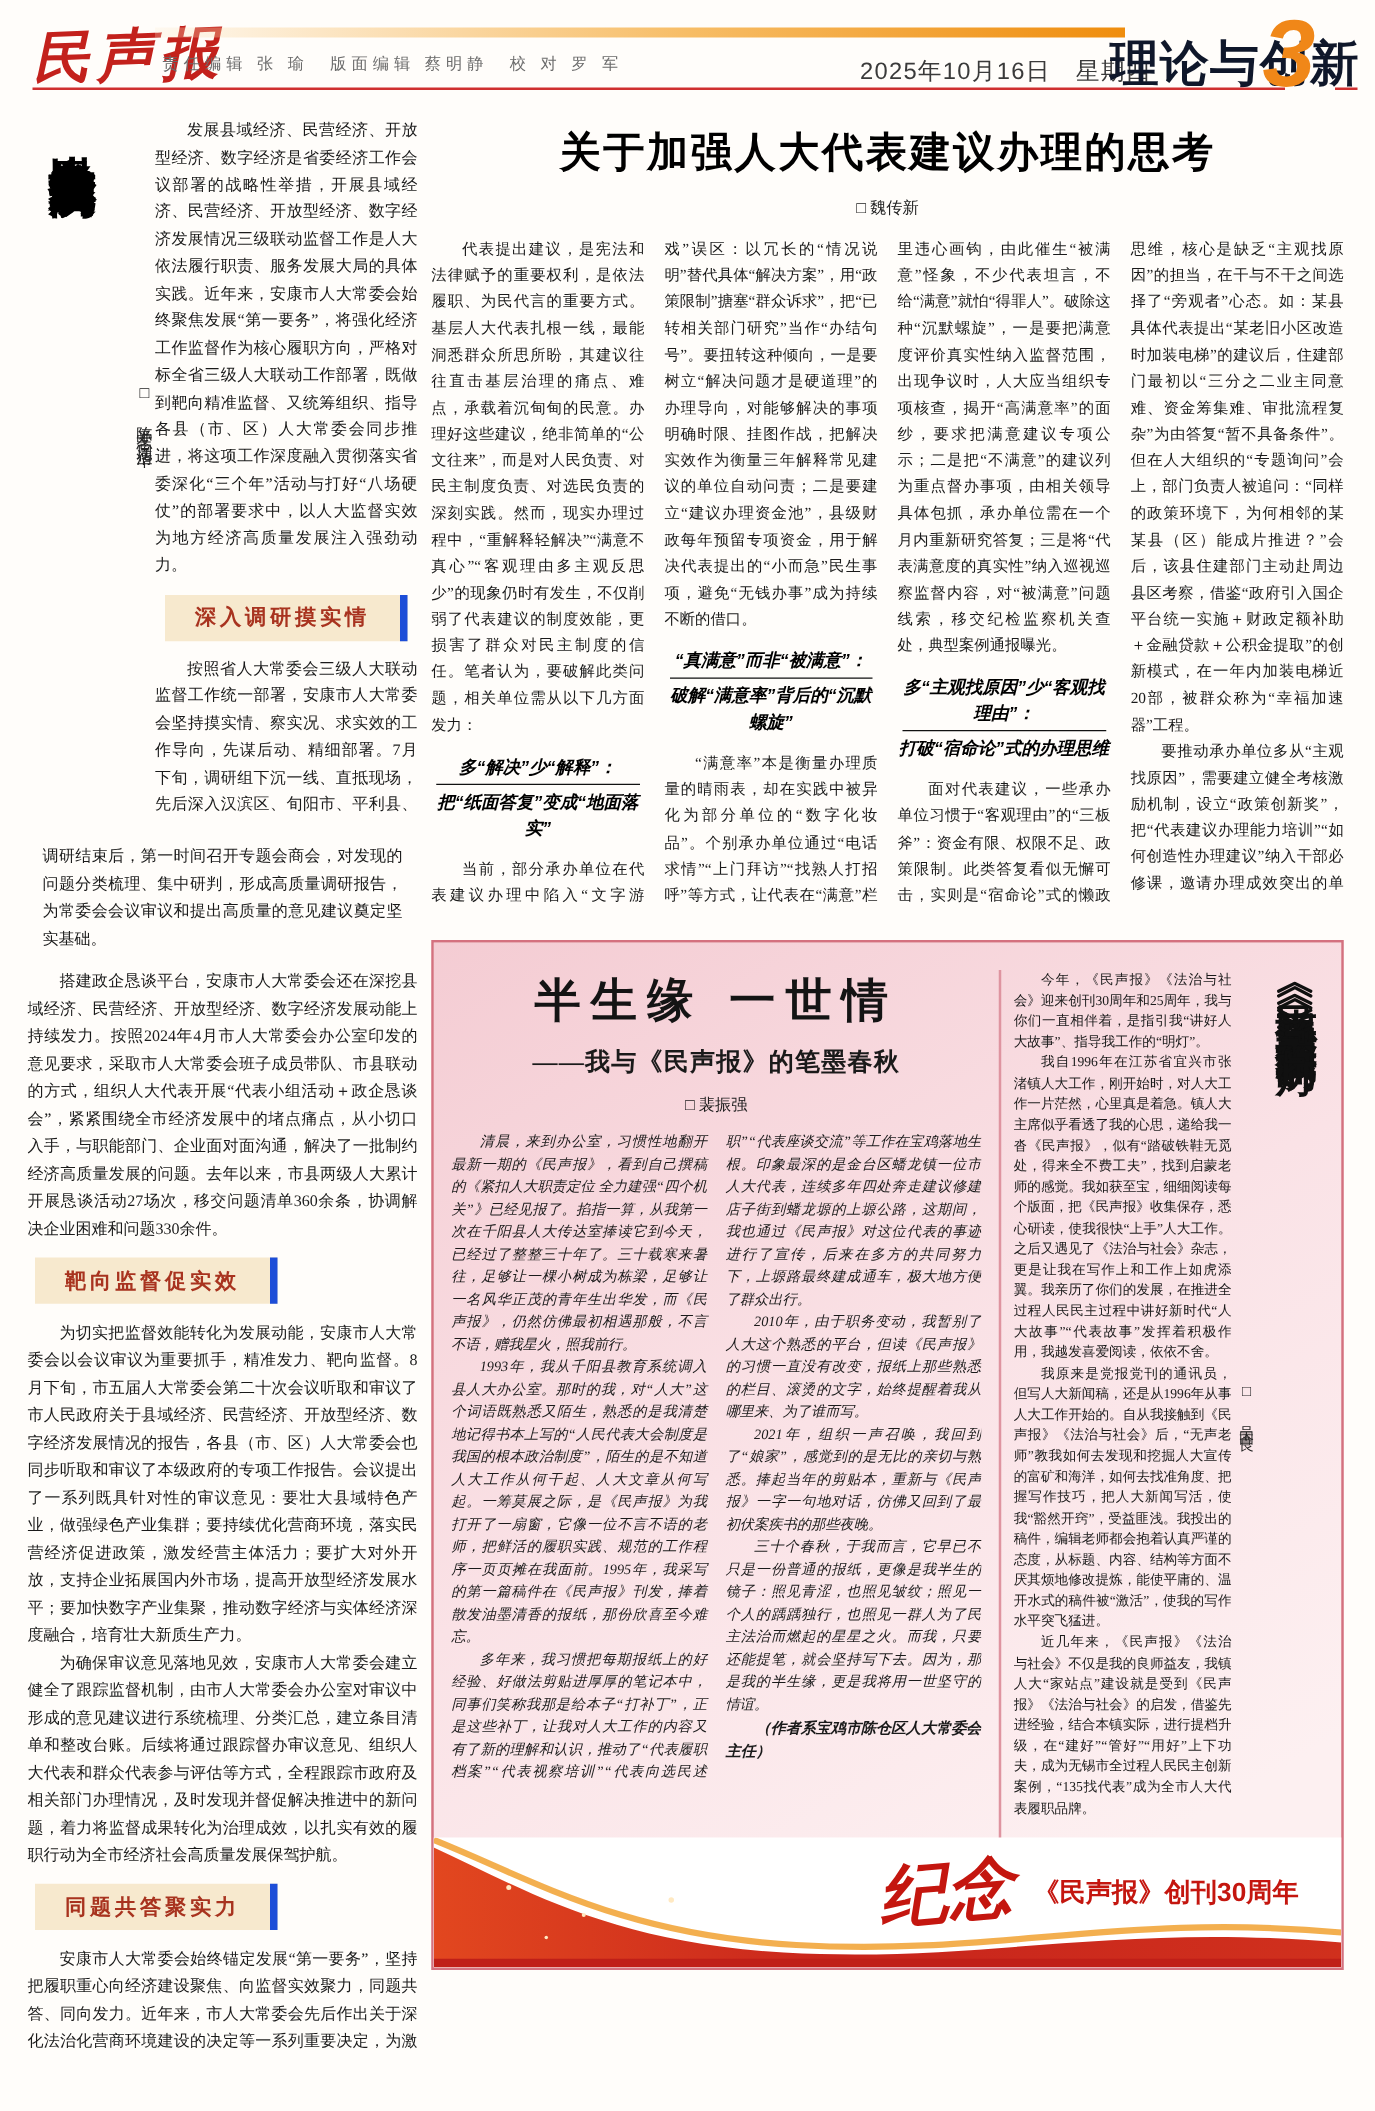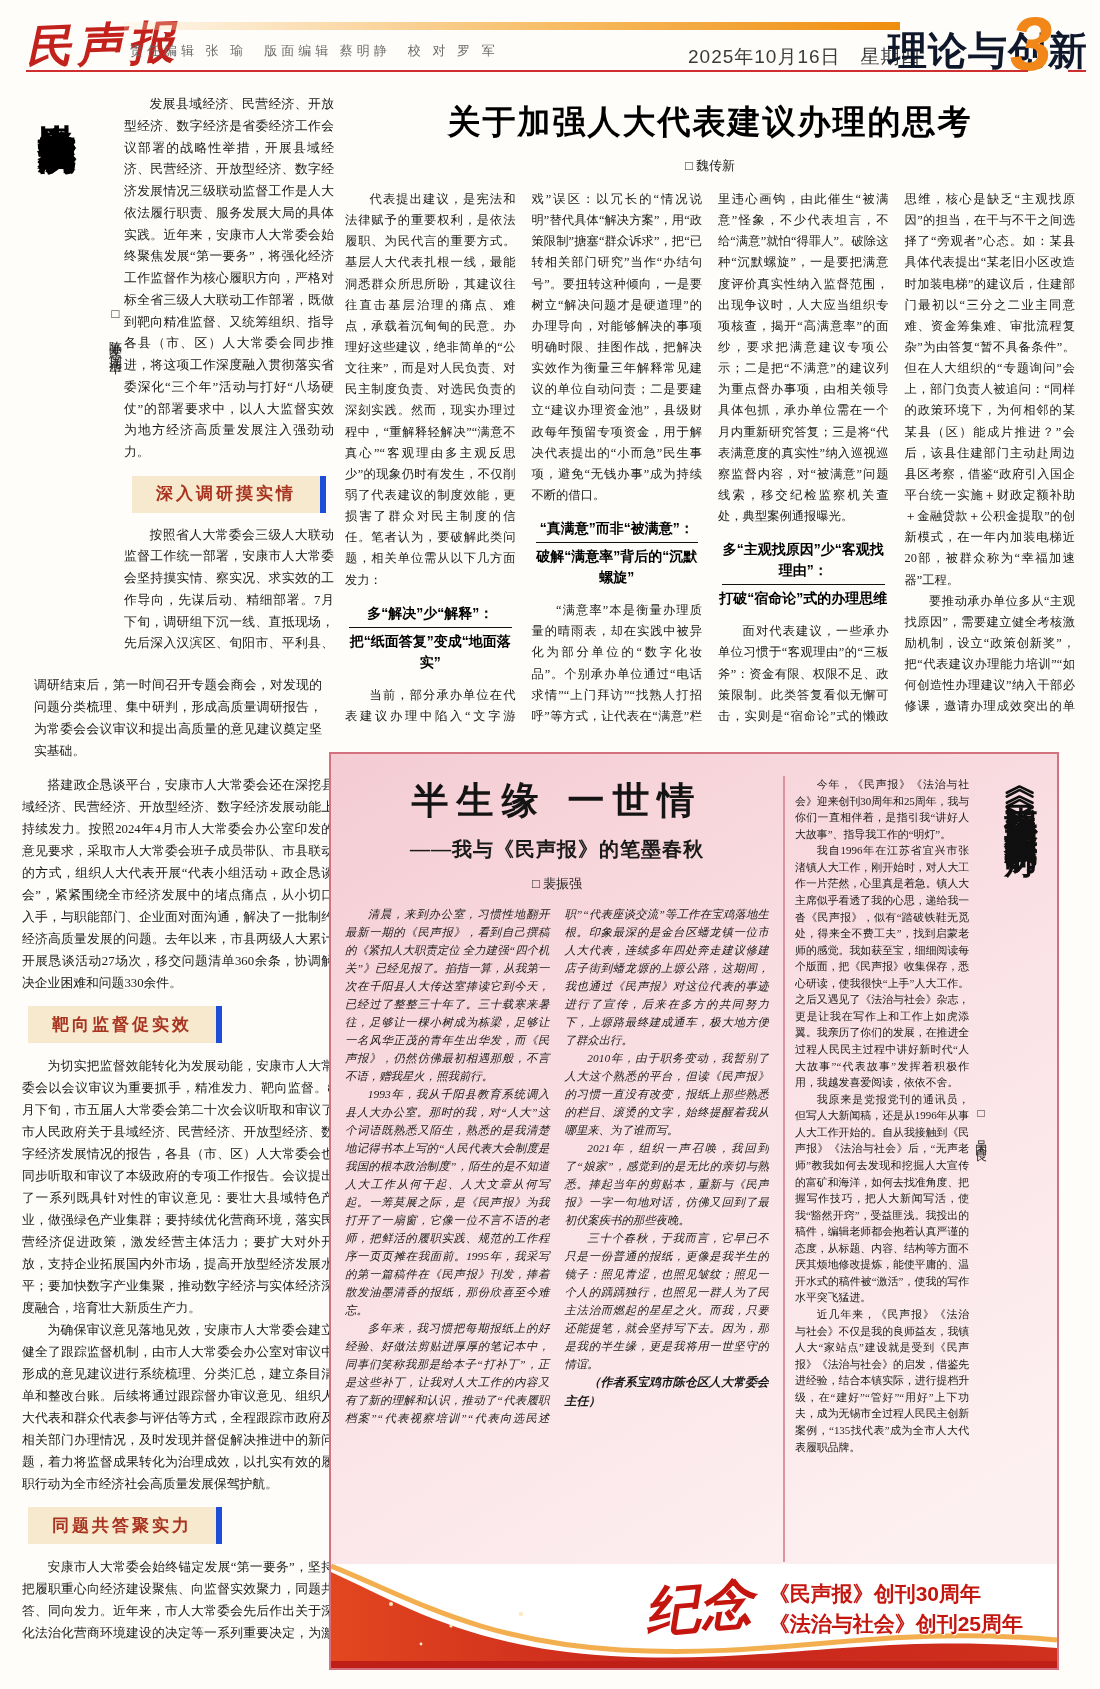--- a/index.html
+++ b/index.html
@@ -39,25 +39,25 @@
         letter-spacing:3px;font-family:"Liberation Sans",sans-serif;}
   .la-rest .tan-sub{margin:12px 0 12px 6px;}
 
   
   .center-art{position:absolute;left:345px;top:96px;width:730px;}
   .ca-headline{text-align:center;font-size:33px;font-weight:700;letter-spacing:2px;color:#000;
         margin:4px 0 12px;font-family:"Liberation Sans",sans-serif;}
   .ca-byline{text-align:center;font-size:13px;margin-bottom:14px;color:#222;}
   .ca-body{column-count:4;column-gap:16px;height:540px;overflow:hidden;font-size:12.3px;line-height:1.72;}
   .ca-sub{break-inside:avoid;text-align:center;font-weight:bold;font-size:14px;line-height:1.5;
-        margin:12px 0;font-family:"Liberation Sans",sans-serif;color:#000;}
+        margin:12px 0;font-family:"Liberation Sans",sans-serif;color:#000;font-style:italic;}
   .ca-sub .sep{height:1px;background:#111;margin:3px 4px;}
 
   
-  .pink-box{position:absolute;left:329px;top:752px;width:730px;height:918px;box-sizing:border-box;
+  .pink-box{position:absolute;left:345px;top:752px;width:730px;height:824px;box-sizing:border-box;
         border:2px solid #d4717f;
         background:linear-gradient(150deg,#f4ccd3,#fae2e6 45%,#fdf0f1 85%);}
   .essay{position:absolute;left:14px;top:22px;width:424px;}
   .essay-title{text-align:center;font-size:37px;font-weight:900;letter-spacing:8px;color:#141414;
         font-family:"DejaVu Serif",serif;}
   .essay-subtitle{text-align:center;font-size:20px;font-weight:bold;margin-top:10px;letter-spacing:1px;}
   .essay-byline{text-align:center;font-size:13px;margin:12px 0 12px;}
   .essay-body{column-count:2;column-gap:15px;height:628px;overflow:hidden;font-size:11.4px;line-height:1.58;font-style:italic;}
   .essay-credit{text-align:center;font-weight:bold;font-size:12px;margin-top:16px;text-indent:0;
         font-family:"Liberation Sans",sans-serif;}
@@ -189,20 +189,19 @@
         <circle cx="60" cy="40" r="2" fill="#ffe9c2"></circle>
           <circle cx="120" cy="62" r="1.6" fill="#ffe9c2"></circle>
         <circle cx="190" cy="50" r="2.2" fill="#ffe9c2"></circle>
           <circle cx="90" cy="80" r="1.4" fill="#ffe9c2"></circle>
         <rect x="0" y="97" width="726" height="7" fill="#c01f18"></rect>
       </svg>
       <div class="banner-content">
         <div class="banner-tag">纪念</div>
         <div class="banner-lines">
           <div>《民声报》创刊30周年</div>
-          <div>《法治与社会》创刊25周年</div>
         </div>
       </div>
     </div>
 
   </div>
 
 </div>
 
 </body></html>

